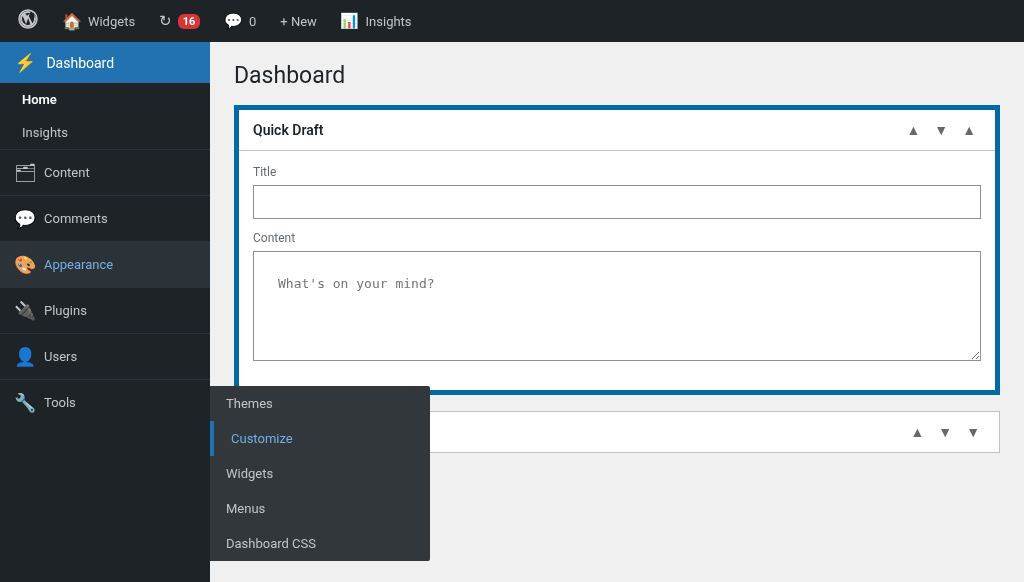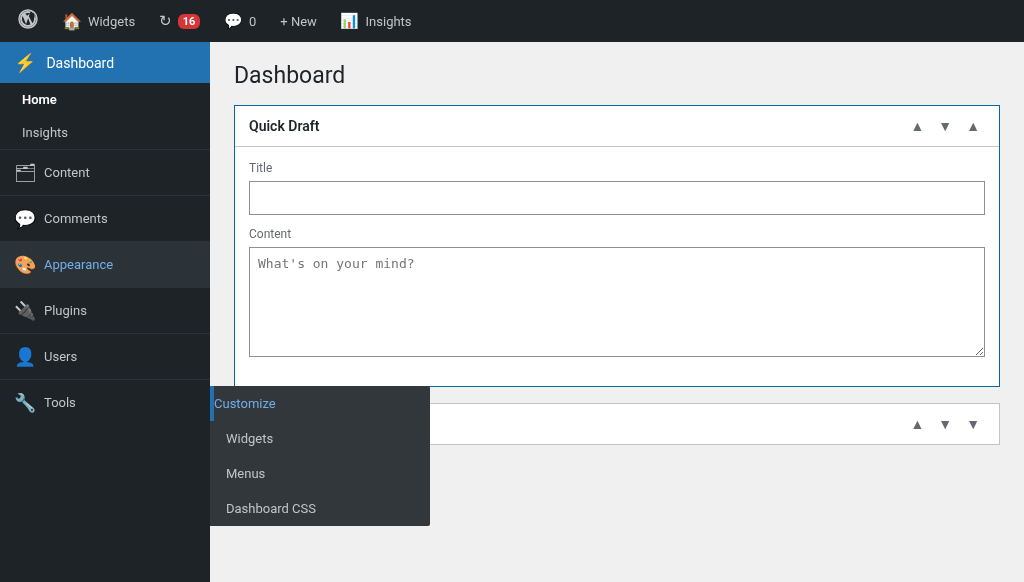--- a/index.html
+++ b/index.html
@@ -101,41 +101,41 @@
       padding: 10px 16px;
       color: #c3c4c7;
       cursor: pointer;
       font-size: 13px;
       display: flex;
       align-items: center;
     }
     .submenu-flyout-item.active {
       color: #72aee6;
       border-left: 4px solid #2271b1;
-      padding-left: 0;
+      padding-left: 17px;
     }
 
     
     #main-content {
       flex: 1;
       padding: 20px 24px;
       overflow-y: auto;
       background: #f0f0f1;
     }
     .page-title {
       font-size: 23px;
       font-weight: 400;
       color: #1d2327;
       margin-bottom: 16px;
     }
 
     
     .widget-box {
       background: #fff;
-      border: 1px solid #0369a1;
+      border: 5px solid #0369a1;
       margin-bottom: 16px;
     }
     .widget-header {
       display: flex;
       align-items: center;
       justify-content: space-between;
       padding: 10px 14px;
       border-bottom: 1px solid #c3c4c7;
       background: #fff;
     }
@@ -170,21 +170,21 @@
       border: 1px solid #8c8f94;
       padding: 6px 8px;
       font-size: 13px;
       color: #1d2327;
       background: #fff;
       height: 34px;
     }
     .form-textarea {
       width: 100%;
       border: 1px solid #8c8f94;
-      padding: 8px;
+      padding: 24px;
       font-size: 13px;
       color: #999;
       background: #fff;
       resize: vertical;
       min-height: 110px;
     }
 
     
     .widget-box-partial {
       background: #fff;
@@ -291,20 +291,23 @@
 
     <div class="sidebar-group">
       <div class="sidebar-group-header">
         <span class="group-icon">🔧</span>
         <span>Tools</span>
       </div>
     </div>
   </div>
 
   <div class="submenu-flyout">
+    <div class="submenu-flyout-item">
+      <span>Themes</span>
+    </div>
     <div class="submenu-flyout-item active">
       <span>Customize</span>
     </div>
     <div class="submenu-flyout-item">
       <span>Widgets</span>
     </div>
     <div class="submenu-flyout-item">
       <span>Menus</span>
     </div>
     <div class="submenu-flyout-item">

